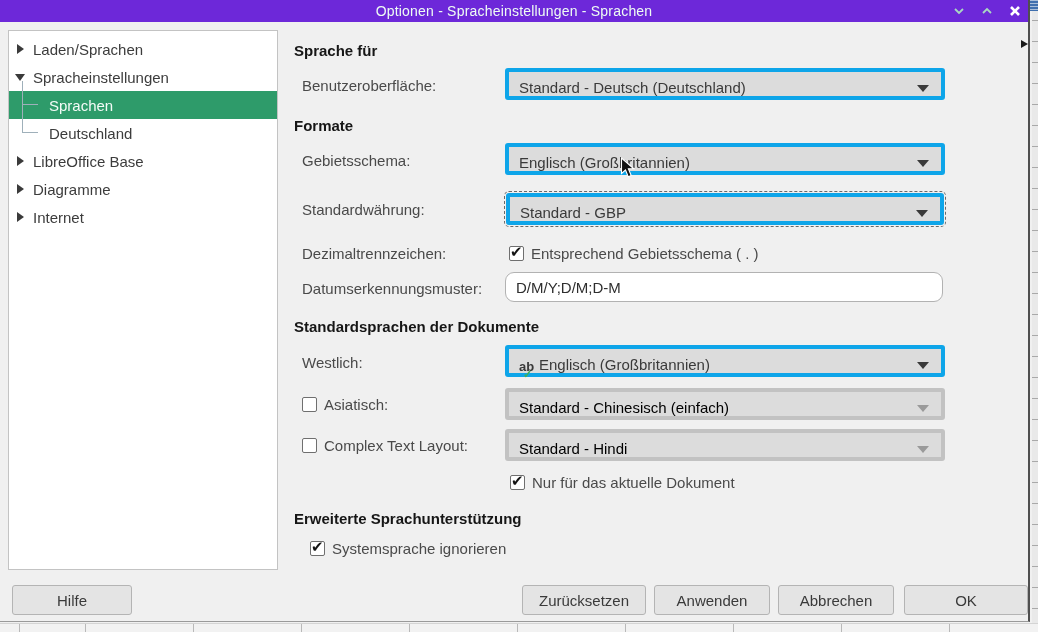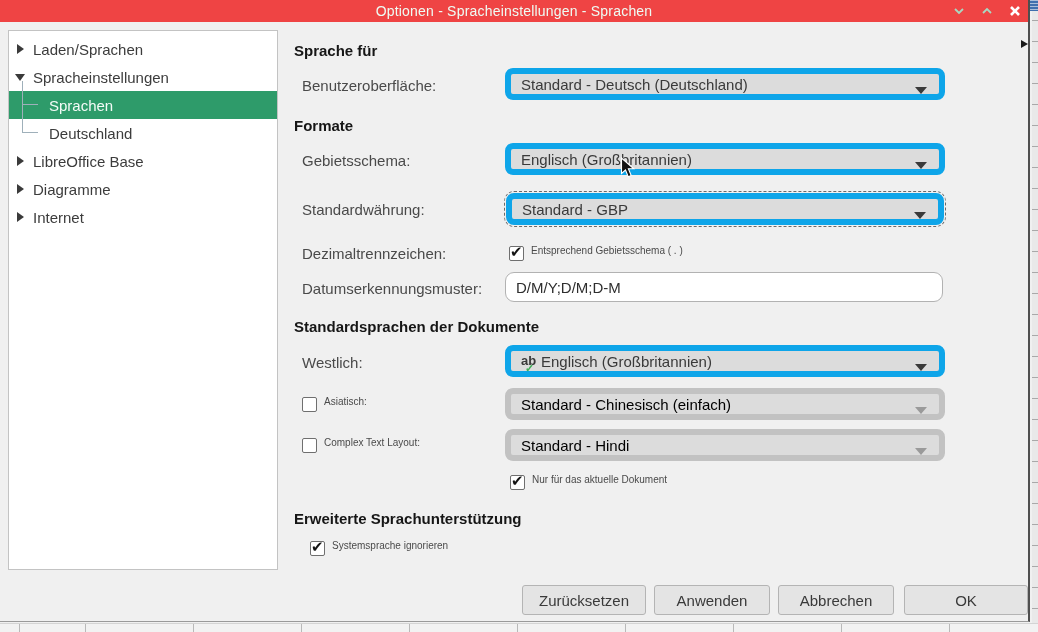--- a/index.html
+++ b/index.html
@@ -4,21 +4,21 @@
 <style>
   * { margin:0; padding:0; box-sizing:border-box; }
   html,body { width:1038px; height:632px; overflow:hidden; }
   body { font-family:"Liberation Sans", sans-serif; background:#f0f0f0; position:relative; }
 
   
   .dialog { position:absolute; left:0; top:0; width:1030px; height:622px;
             background:#f0f0f0; border-right:2px solid #4f4f4f; border-bottom:1px solid #9a9a9a; }
 
   .titlebar { position:absolute; left:0; top:0; width:100%; height:22px;
-              background:#ef4444; display:flex; align-items:center; justify-content:center; }
+              background:#6d28d9; display:flex; align-items:center; justify-content:center; }
   .titlebar .title { color:#eefcf4; font-size:14px; letter-spacing:.2px; }
   .win-controls { position:absolute; right:6px; top:0; height:22px; display:flex; align-items:center; gap:14px; }
   .win-btn { width:14px; height:14px; display:flex; align-items:center; justify-content:center; cursor:default; }
 
   
   .sidebar { position:absolute; left:8px; top:30px; width:270px; height:540px;
              background:#ffffff; border:1px solid #c3c3c3; padding-top:4px; }
   .tree-row { position:relative; height:28px; display:flex; align-items:center; font-size:15px; color:#3c3c3c; }
   .tree-row .tri { position:absolute; left:8px; width:0; height:0; }
   .tri.right { border-top:5px solid transparent; border-bottom:5px solid transparent; border-left:7px solid #3a3a3a; }
@@ -29,36 +29,36 @@
   .connector-elbow { position:absolute; left:13px; top:-10px; width:16px; height:24px;
                      border-left:1px solid #9fb0ba; border-bottom:1px solid #9fb0ba; }
   .connector-tee { position:absolute; left:13px; top:-10px; width:16px; height:24px;
                    border-left:1px solid #9fb0ba; border-bottom:1px solid #9fb0ba; }
   .connector-tail { position:absolute; left:13px; top:14px; bottom:-14px; border-left:1px solid #9fb0ba; }
 
   
   .heading { position:absolute; font-size:15px; font-weight:bold; color:#161616; }
   .flabel { position:absolute; font-size:15px; color:#4a4a4a; }
   .dropdown { position:absolute; width:440px; height:32px; background:#dcdcdc;
-              border:6px solid #0ea5e9; border-radius:8px; display:flex; align-items:center;
+              border:4px solid #0ea5e9; border-radius:3px; display:flex; align-items:flex-end;
               padding-left:10px; font-size:15px; color:#3a3a3a; }
   .dropdown .dd-arrow { position:absolute; right:12px; top:13px; width:0; height:0;
               border-left:6px solid transparent; border-right:6px solid transparent; border-top:7px solid #3a3a3a; }
   .dropdown.disabled { color:#000000; border-color:#c2c2c2; }
   .dropdown.disabled .dd-arrow { border-top-color:#9a9a9a; }
   .dropdown.focused { outline:1px dashed #6a6a6a; outline-offset:1px; }
 
   .textinput { position:absolute; width:440px; height:30px; background:#ffffff;
                border:1px solid #b2b2b2; border-radius:9px; display:flex; align-items:center;
                padding-left:10px; font-size:15px; color:#2e2e2e; }
 
   .checkbox { position:absolute; width:15px; height:15px; background:#ffffff;
               border:1px solid #6f6f6f; border-radius:2px; }
   .checkbox .mark { position:absolute; left:0px; top:-4px; font-size:15px; color:#141414; line-height:18px; }
-  .cb-label { position:absolute; font-size:10px; color:#4a4a4a; }
+  .cb-label { position:absolute; font-size:15px; color:#4a4a4a; }
 
   .ab-icon { position:relative; margin-right:0; width:20px; font-size:13px; font-weight:bold; color:#3a3a3a; line-height:12px; }
   .ab-icon .ab-check { position:absolute; left:4px; top:7px; color:#3fae58; font-size:11px; font-weight:bold; }
 
   
   .btn { position:absolute; height:30px; background:#e4e4e4; border:1px solid #b4b4b4;
          border-radius:3px; font-size:15px; color:#3a3a3a; display:flex; align-items:center;
          justify-content:center; top:585px; }
 
   
@@ -195,20 +195,21 @@
     <span class="mark">✔</span>
   </span>
   <span class="cb-label" style="left:532px; top:474px;">Nur für das aktuelle Dokument</span>
 
   <div class="heading" style="left:294px; top:510px;">Erweiterte Sprachunterstützung</div>
   <span class="checkbox" style="left:310px; top:541px;">
     <span class="mark">✔</span>
   </span>
   <span class="cb-label" style="left:332px; top:540px;">Systemsprache ignorieren</span>
 
+  <div class="btn" style="left:12px; width:120px;">Hilfe</div>
   <div class="btn" style="left:522px; width:124px;">Zurücksetzen</div>
   <div class="btn" style="left:654px; width:116px;">Anwenden</div>
   <div class="btn" style="left:778px; width:116px;">Abbrechen</div>
   <div class="btn" style="left:904px; width:124px;">OK</div>
 </div>
 
 <div class="right-sliver"></div>
 <div class="right-sliver-topicon"></div>
 <div class="bottom-sliver"></div>
 <div class="stray-mark"></div>

